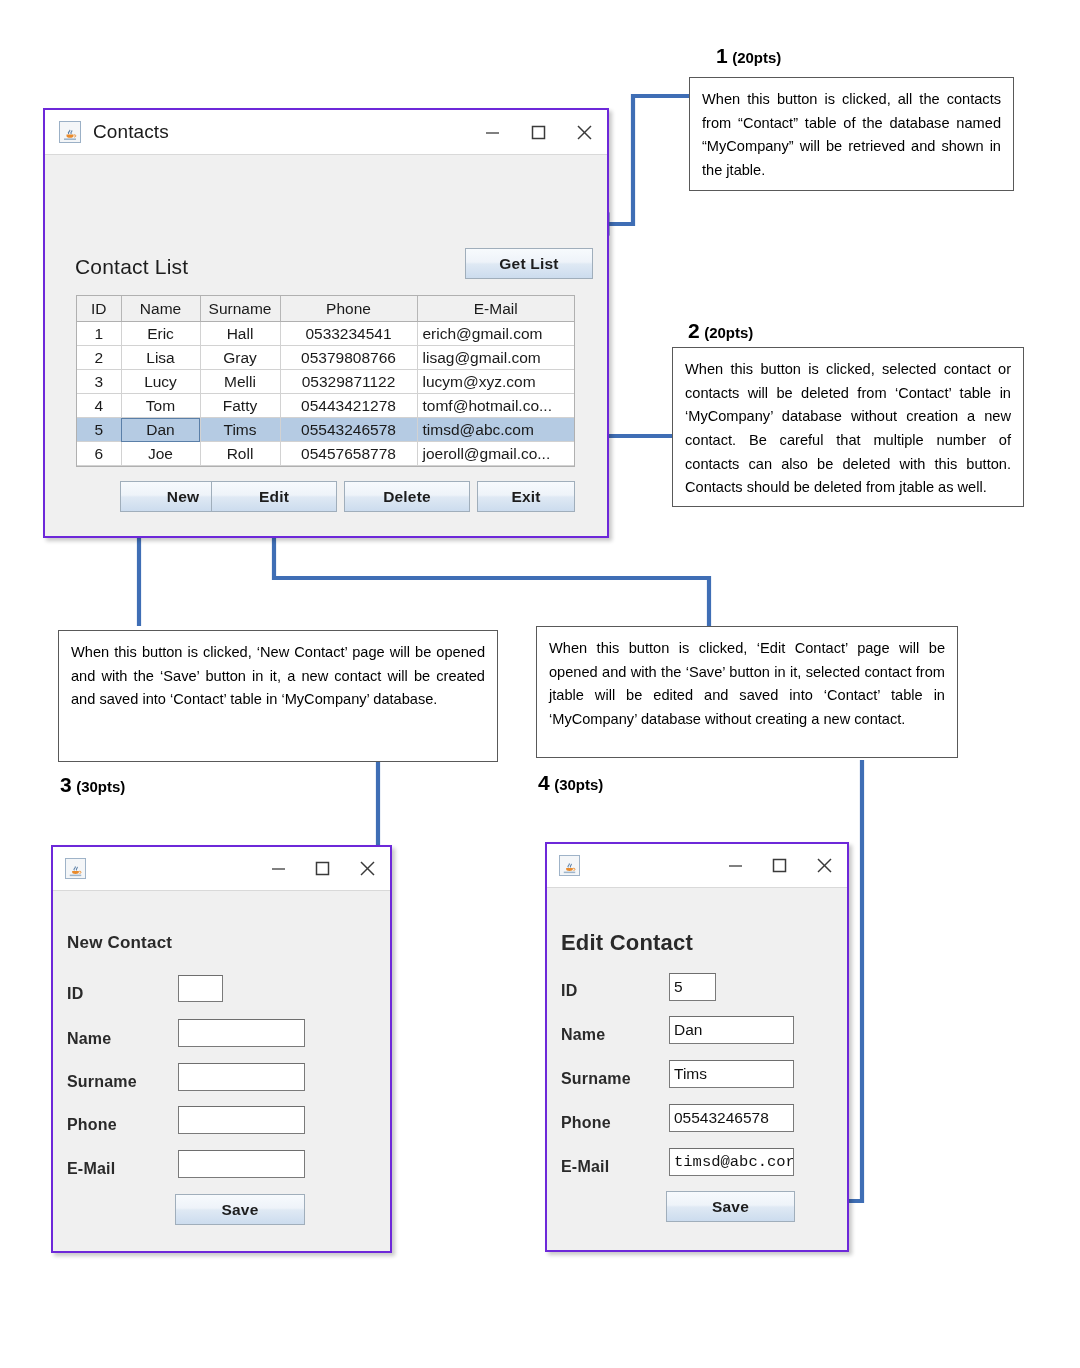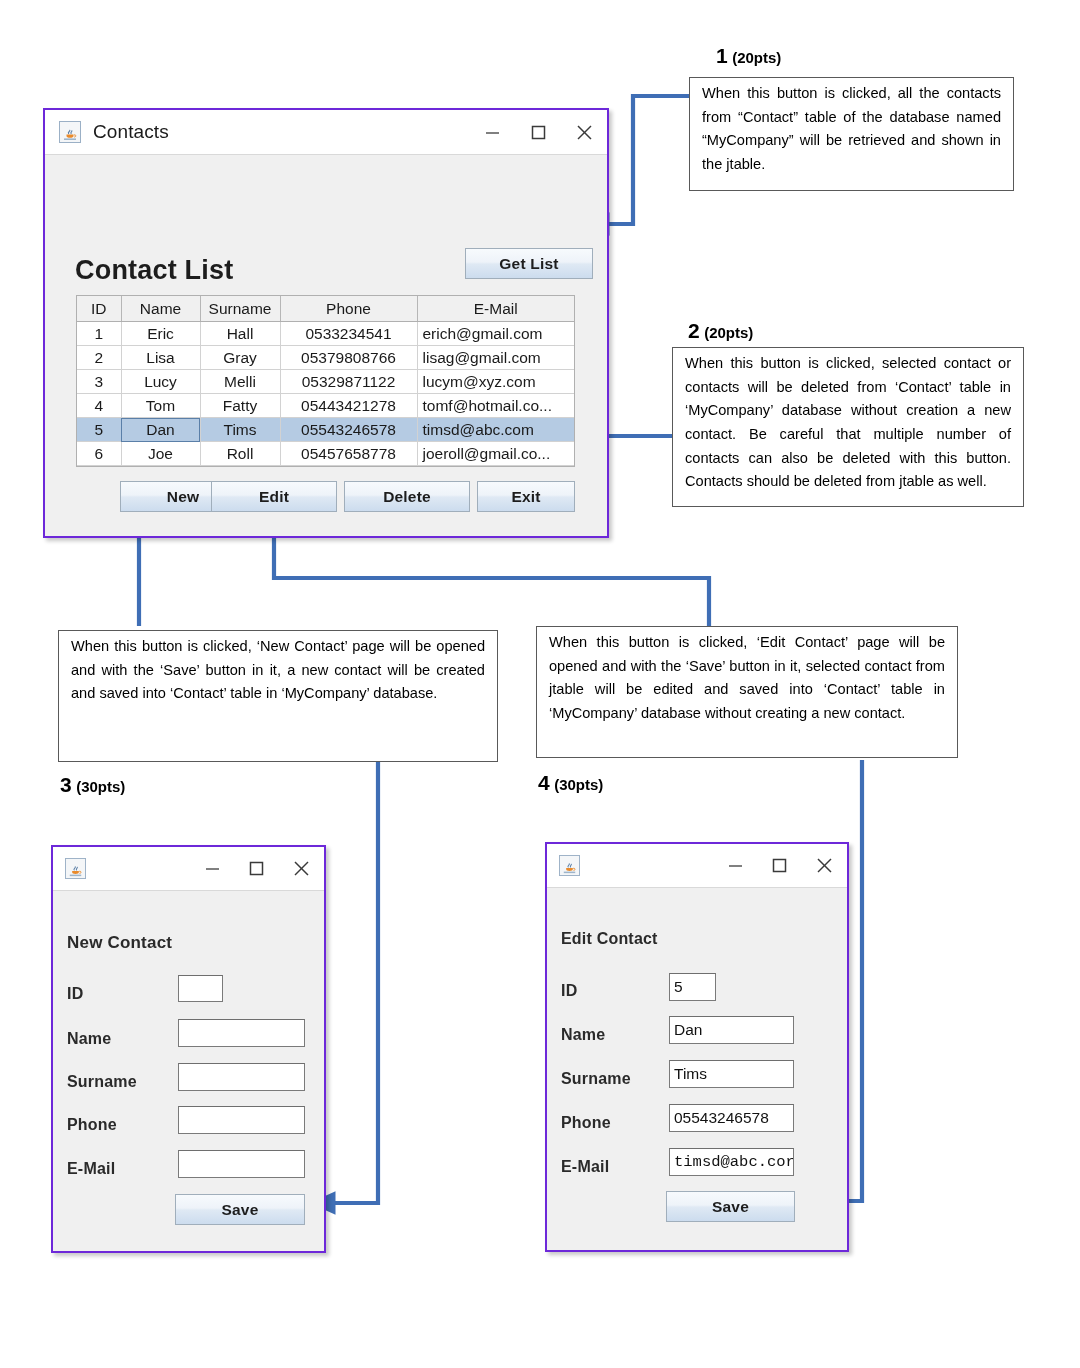--- a/index.html
+++ b/index.html
@@ -13,21 +13,21 @@
   
   .qnum{font-weight:bold;color:#000;white-space:nowrap;}
   .qnum .n{font-size:21px;font-weight:bold;}
   .qnum .p{font-size:15px;font-weight:bold;}
 
   
   .callout{
     border:1px solid #595959;background:#ffffff;box-sizing:border-box;
     font-size:14.6px;line-height:1.62;color:#000;
     text-align:justify;text-justify:inter-word;
-    padding:4px 12px 10px 12px;
+    padding:10px 12px 10px 12px;
   }
 
   
   #wires{position:absolute;left:0;top:0;width:1080px;height:1368px;pointer-events:none;}
 
   
   .win{
     position:absolute;background:#f0f0f0;border:2px solid #6d28d9;
     box-shadow:3px 3px 4px rgba(0,0,0,.22);box-sizing:border-box;
   }
@@ -41,21 +41,21 @@
     letter-spacing:.1px;
   }
   .winctrls{margin-left:auto;display:flex;align-items:center;height:100%;}
   .wbtn{width:46px;height:100%;display:flex;align-items:center;justify-content:center;}
   .wbtn svg{display:block;}
 
   
   .body-pad{position:relative;height:calc(100% - 45px);}
 
   .section-title{
-    position:absolute;font-size:27px;font-weight:bold;color:#1d1d1d;
+    position:absolute;font-size:21px;font-weight:normal;color:#1d1d1d;
     letter-spacing:.2px;
   }
 
   .swingbtn{
     position:absolute;box-sizing:border-box;
     border:1px solid #a0aebb;
     background:linear-gradient(180deg,#f7fafd 0%,#eef3f9 45%,#dfe9f4 52%,#ccdcee 100%);
     font-family:"Liberation Sans", sans-serif;
     font-size:15.5px;font-weight:bold;color:#1d1d1d;
     display:flex;align-items:center;justify-content:center;
@@ -258,21 +258,21 @@
       <div class="tbl-filler" style="height:40px;"></div>
     </div>
 
     <div class="swingbtn" style="left:31px;top:326px;width:126px;height:31px;margin-left:44px;">New</div>
     <div class="swingbtn" style="left:166px;top:326px;width:126px;height:31px;">Edit</div>
     <div class="swingbtn" style="left:299px;top:326px;width:126px;height:31px;">Delete</div>
     <div class="swingbtn" style="left:432px;top:326px;width:98px;height:31px;">Exit</div>
   </div>
 </div>
 
-<div class="win" style="left:51px;top:845px;width:275px;height:408px;">
+<div class="win" style="left:51px;top:845px;width:341px;height:408px;">
   <div class="titlebar" style="height:44px;">
     <svg class="javaicon" viewBox="0 0 22 22" style="margin-left:12px;width:21px;height:21px;">
       <rect x="0.5" y="0.5" width="21" height="21" fill="#f4f6f8" stroke="#9bb0c6"></rect>
       <path d="M7.5 13.5 h7 v1.4 c0 1.1 -1.2 1.8 -3.5 1.8 s-3.5 -0.7 -3.5 -1.8 z" fill="#e98a2b"></path>
       <path d="M14.9 13.9 c1.5 0 2 0.5 2 1 c0 0.6 -0.8 1 -1.7 1.2" fill="none" stroke="#e98a2b" stroke-width="1"></path>
       <path d="M9.6 12.6 c-1.2 -1.4 1.6 -2 1.2 -3.4 M12.1 12.6 c-1 -1.2 1.2 -1.9 0.8 -2.9" fill="none" stroke="#5b7fa6" stroke-width="1.1" stroke-linecap="round"></path>
       <rect x="5" y="17.4" width="12" height="1.6" fill="#9fb5ca"></rect>
     </svg>
     <span class="wtitle"></span>
     <div class="winctrls">
@@ -341,21 +341,21 @@
       <div class="wbtn" style="width:46px;">
         <svg width="19" height="19">
           <line x1="3" y1="3" x2="16" y2="16" stroke="#3a3a3a" stroke-width="1.5"></line>
           <line x1="16" y1="3" x2="3" y2="16" stroke="#3a3a3a" stroke-width="1.5"></line>
         </svg>
       </div>
     </div>
   </div>
 
   <div class="body-pad">
-    <div class="flabel" style="position:absolute;left:14px;top:42px;font-size:16px;">Edit Contact</div>
+    <div class="flabel" style="position:absolute;left:14px;top:42px;font-size:22px;">Edit Contact</div>
 
     <div class="flabel" style="position:absolute;left:14px;top:94px;">ID</div>
     <div class="ftext" style="left:122px;top:85px;width:47px;height:28px;">5</div>
 
     <div class="flabel" style="position:absolute;left:14px;top:138px;">Name</div>
     <div class="ftext" style="left:122px;top:128px;width:125px;height:28px;">Dan</div>
 
     <div class="flabel" style="position:absolute;left:14px;top:182px;">Surname</div>
     <div class="ftext" style="left:122px;top:172px;width:125px;height:28px;">Tims</div>
 

